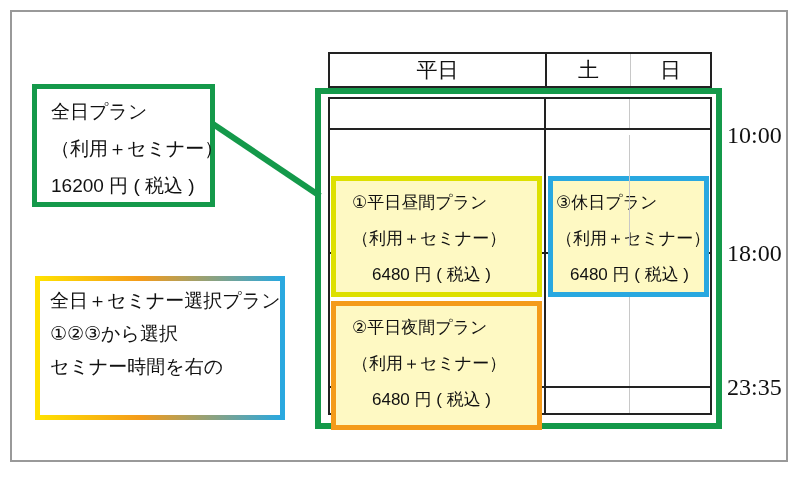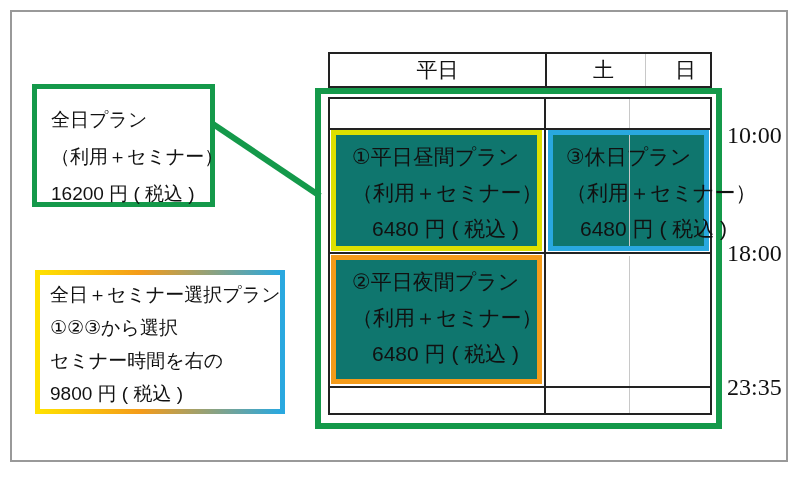--- a/index.html
+++ b/index.html
@@ -9,47 +9,47 @@
   }
   .abs{position:absolute;box-sizing:border-box;}
   
   .frame{left:10px;top:10px;width:778px;height:452px;border:2px solid var(--frame-gray);z-index:0;}
   
   .connector{left:0;top:0;width:800px;height:480px;z-index:1;pointer-events:none;}
   .connector line{stroke:var(--green);stroke-width:6;}
   
   .green-rect{left:315px;top:88px;width:407px;height:341px;border:6px solid var(--green);z-index:1;background:transparent;}
   
-  .thead{left:328px;top:52px;width:384px;height:36px;border:2px solid var(--grid-black);display:flex;z-index:2;background:#fff;gap:15px;}
+  .thead{left:328px;top:52px;width:384px;height:36px;border:2px solid var(--grid-black);display:flex;z-index:2;background:#fff;}
   .th{display:flex;align-items:center;justify-content:center;font-size:21px;}
   .th-weekday{width:215px;border-right:2px solid var(--grid-black);}
   .th-sat{width:83px;border-right:1px solid var(--grid-light);}
   .th-sun{flex:1;}
   
   .tbody{left:328px;top:97px;width:384px;height:318px;border:2px solid var(--grid-black);background:#fff;z-index:2;}
   .vline-sat{left:544px;top:97px;width:2px;height:318px;background:var(--grid-black);z-index:3;}
   .vline-sun1{left:629px;top:99px;width:1px;height:29px;background:var(--grid-light);z-index:3;}
   .vline-sun2{left:629px;top:135px;width:1px;height:111px;background:var(--grid-light);z-index:5;}
   .vline-sun3{left:629px;top:256px;width:1px;height:157px;background:var(--grid-light);z-index:3;}
   .hline{left:330px;width:380px;height:2px;background:var(--grid-black);z-index:3;}
   .hline-10{top:128px;} .hline-18{top:252px;} .hline-23{top:386px;}
   
   .time{left:727px;width:70px;height:22px;line-height:22px;font-size:24px;z-index:2;font-family:Liberation Serif, serif;}
   .time-10{top:124px;} .time-18{top:242px;} .time-23{top:376px;}
   
-  .plan{background:#0f766e;z-index:4;padding:4px 0 0 16px;font-size:21px;line-height:36px;white-space:nowrap;}
+  .plan{background:#fef9c3;z-index:4;padding:4px 0 0 16px;font-size:17px;line-height:36px;white-space:nowrap;margin-top:46px;}
   .plan .price{padding-left:20px;}
   .plan-yellow{left:331px;top:130px;width:211px;height:121px;border:5px solid var(--yellow);}
-  .plan-blue{left:548px;top:130px;width:161px;height:121px;border:5px solid var(--blue);padding-left:13px;}
+  .plan-blue{left:548px;top:130px;width:161px;height:121px;border:5px solid var(--blue);padding-left:3px;}
   .plan-blue .price{padding-left:14px;}
   .plan-orange{left:331px;top:255px;width:211px;height:129px;border:5px solid var(--orange);}
   
   .callout{background:#fff;z-index:3;font-size:19px;white-space:nowrap;}
-  .callout-allday{left:32px;top:84px;width:183px;height:123px;border:5px solid var(--green);padding:12px 0 0 14px;line-height:37px;}
-  .callout-select{left:35px;top:270px;width:250px;height:144px;border:5px solid transparent;
+  .callout-allday{left:32px;top:84px;width:183px;height:123px;border:5px solid var(--green);padding:4px 0 0 14px;line-height:37px;}
+  .callout-select{left:35px;top:276px;width:250px;height:144px;border:5px solid transparent;
     border-image:linear-gradient(90deg,var(--grad-yellow) 0%,var(--grad-orange) 42%,var(--grad-blue) 100%) 1;
     padding:3px 0 0 10px;line-height:33px;}
   .line{display:block;}
 </style>
 </head>
 <body>
 
 <div class="stage">
 
   <div class="abs frame"></div>
@@ -61,21 +61,20 @@
   <div class="abs callout callout-allday">
     <span class="line">全日プラン</span>
     <span class="line">（利用＋セミナー）</span>
     <span class="line">16200 円 ( 税込 )</span>
   </div>
 
   <div class="abs callout callout-select">
     <span class="line">全日＋セミナー選択プラン</span>
     <span class="line">①②③から選択</span>
     <span class="line">セミナー時間を右の</span>
-    <span class="line">9800 円 ( 税込 )</span>
   </div>
 
   <div class="abs thead">
     <div class="th th-weekday">平日</div>
     <div class="th th-sat">土</div>
     <div class="th th-sun">日</div>
   </div>
 
   <div class="abs tbody"></div>
   <div class="abs green-rect"></div>

